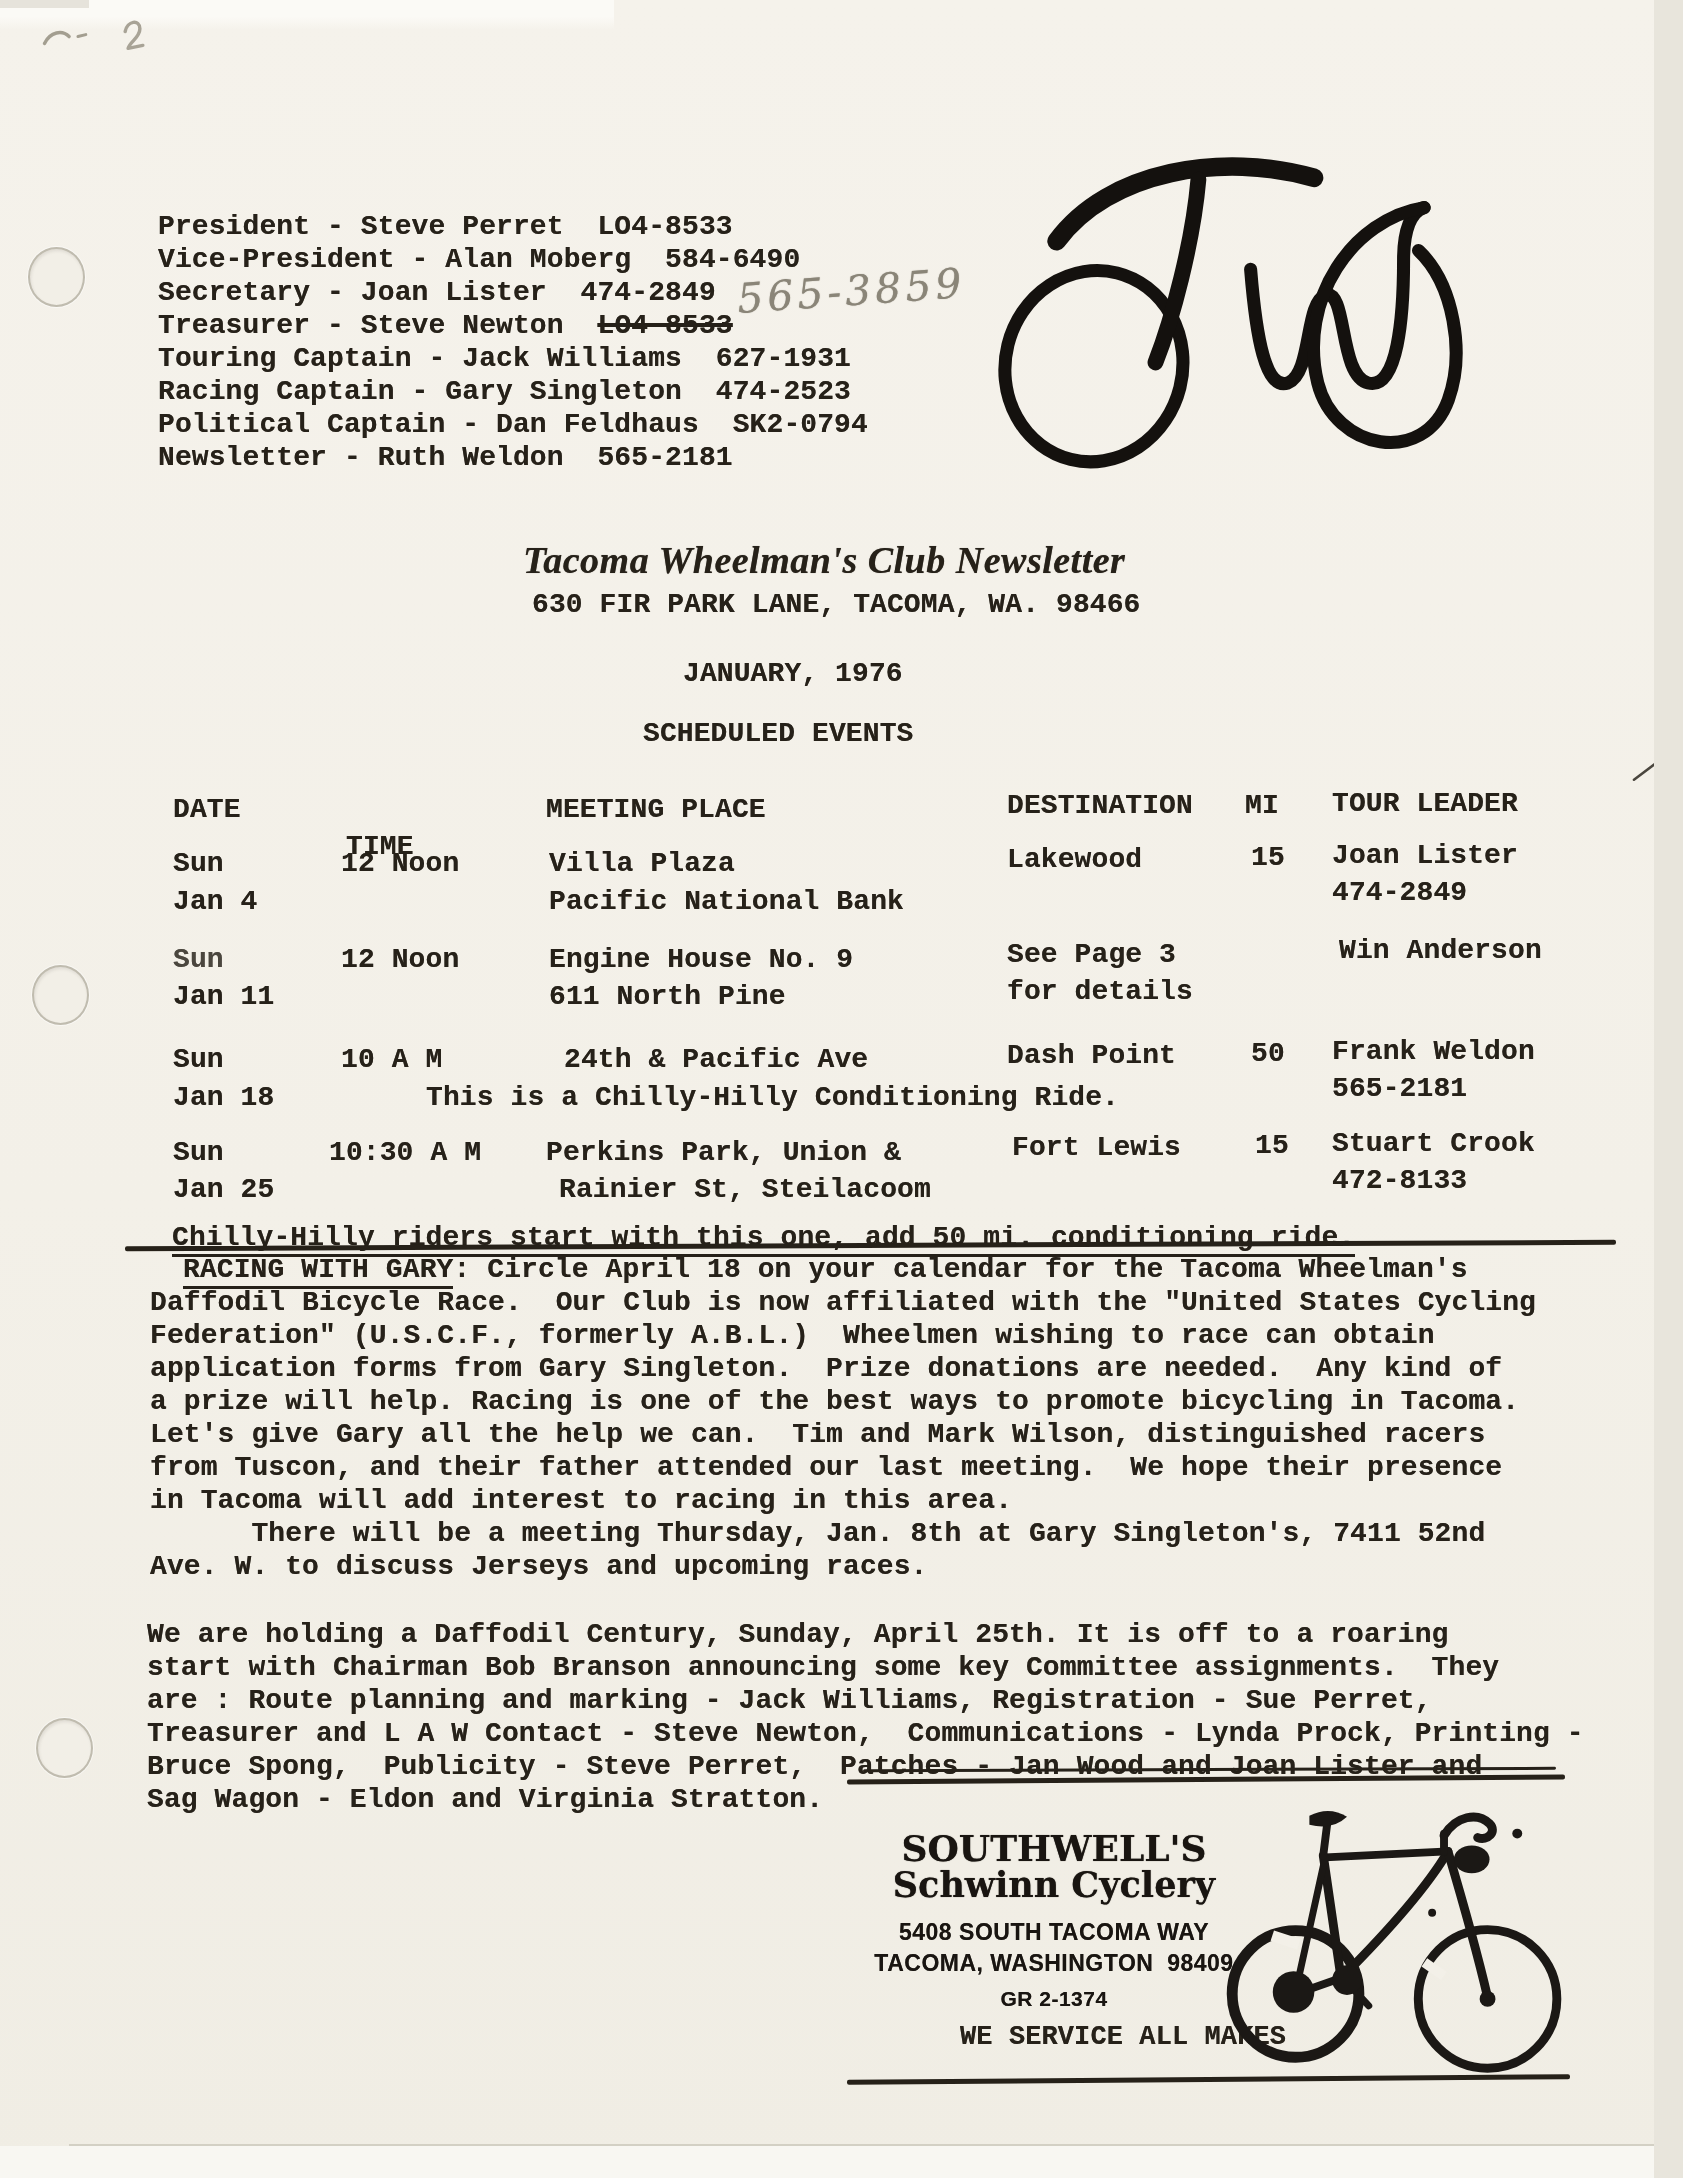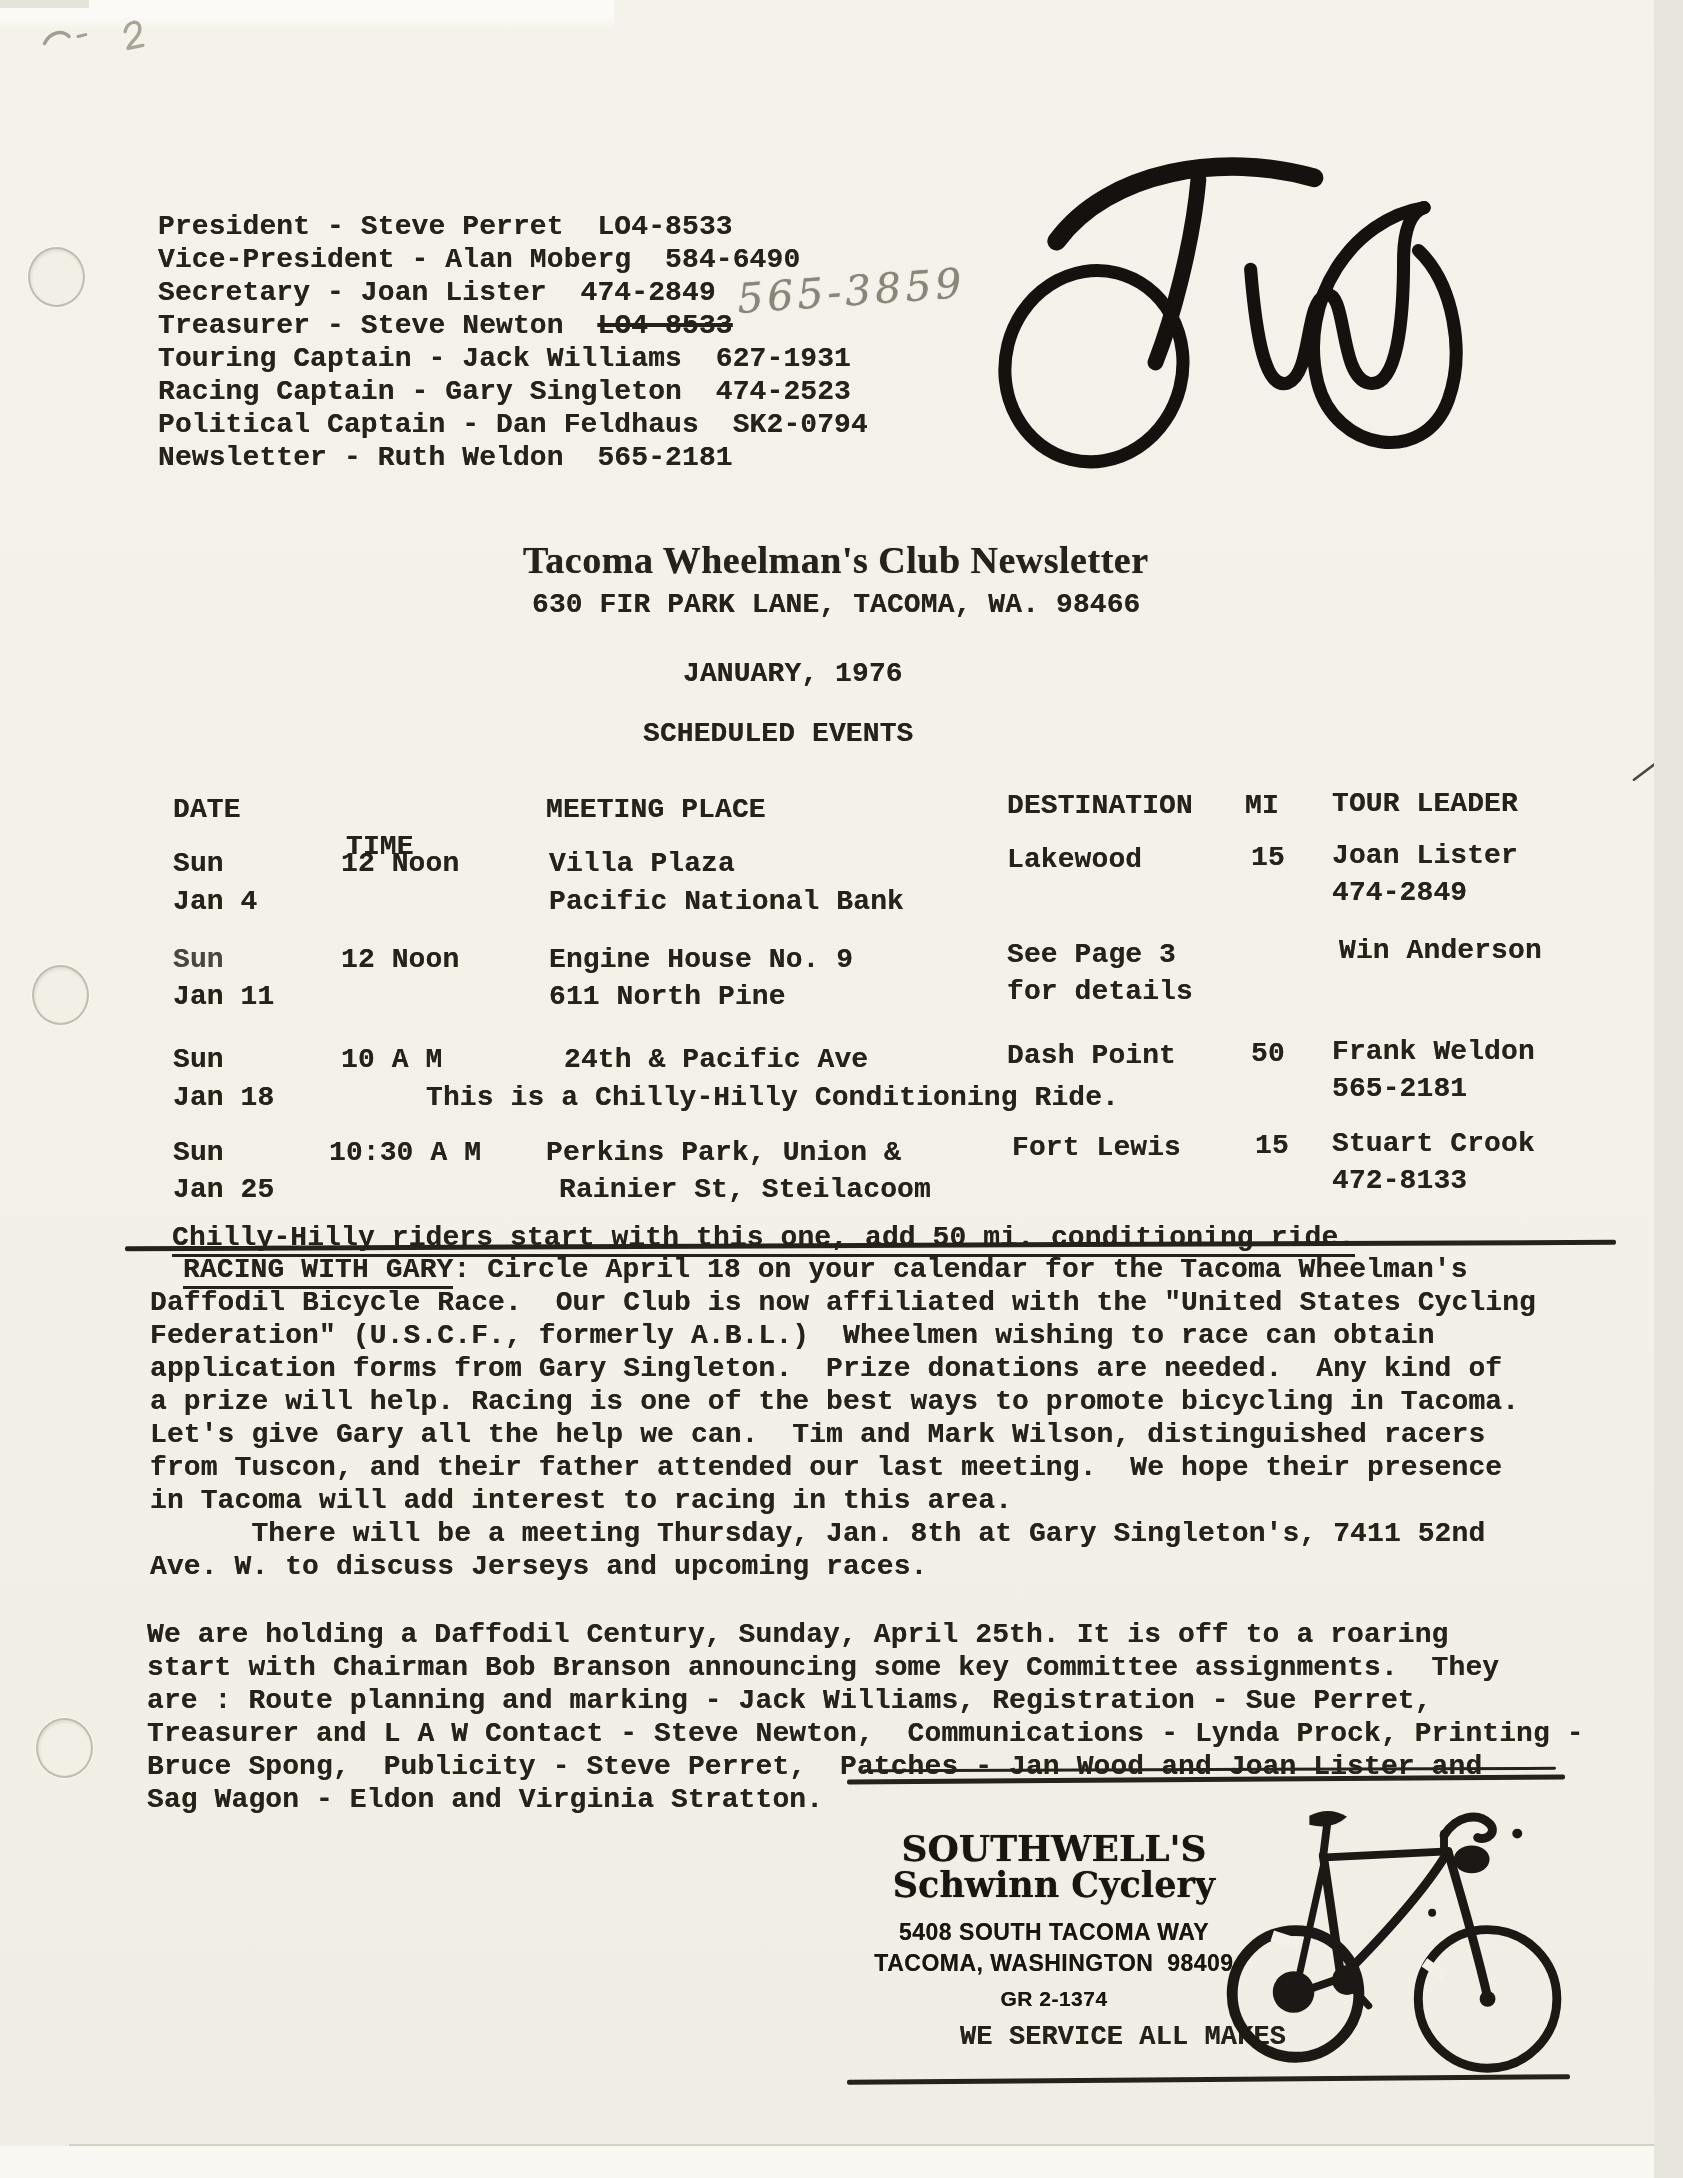--- a/index.html
+++ b/index.html
@@ -94,21 +94,21 @@
     <div class="tw">Vice-President - Alan Moberg  584-6490</div>
     <div class="tw">Secretary - Joan Lister  474-2849</div>
     <div class="tw"><span>Treasurer - Steve Newton  </span><span class="strike">LO4-8533</span></div>
     <div class="tw">Touring Captain - Jack Williams  627-1931</div>
     <div class="tw">Racing Captain - Gary Singleton  474-2523</div>
     <div class="tw">Political Captain - Dan Feldhaus  SK2-0794</div>
     <div class="tw">Newsletter - Ruth Weldon  565-2181</div>
   </div>
   <div class="handwrite" style="left:737px; top:267px;">565-3859</div>
 
-  <div class="serif-title" style="left:523px; top:541px; font-size:38px; letter-spacing:0.5px;">Tacoma Wheelman's Club Newsletter</div>
+  <div class="serif-title" style="left:523px; top:541px; font-size:38px; letter-spacing:0.5px;font-style:italic;">Tacoma Wheelman's Club Newsletter</div>
   <div class="tw" style="left:532px; top:588px;">630 FIR PARK LANE, TACOMA, WA. 98466</div>
   <div class="tw" style="left:683px; top:657px;text-align:center;">JANUARY, 1976</div>
   <div class="tw" style="left:643px; top:717px;">SCHEDULED EVENTS</div>
 
   <div>
     <div class="tw" style="left:173px; top:793px;">DATE</div>
     <div class="tw" style="left:346px; top:793px;margin-top:37px;">TIME</div>
     <div class="tw" style="left:546px; top:793px;">MEETING PLACE</div>
     <div class="tw" style="left:1007px; top:789px;">DESTINATION</div>
     <div class="tw" style="left:1245px; top:789px;">MI</div>

